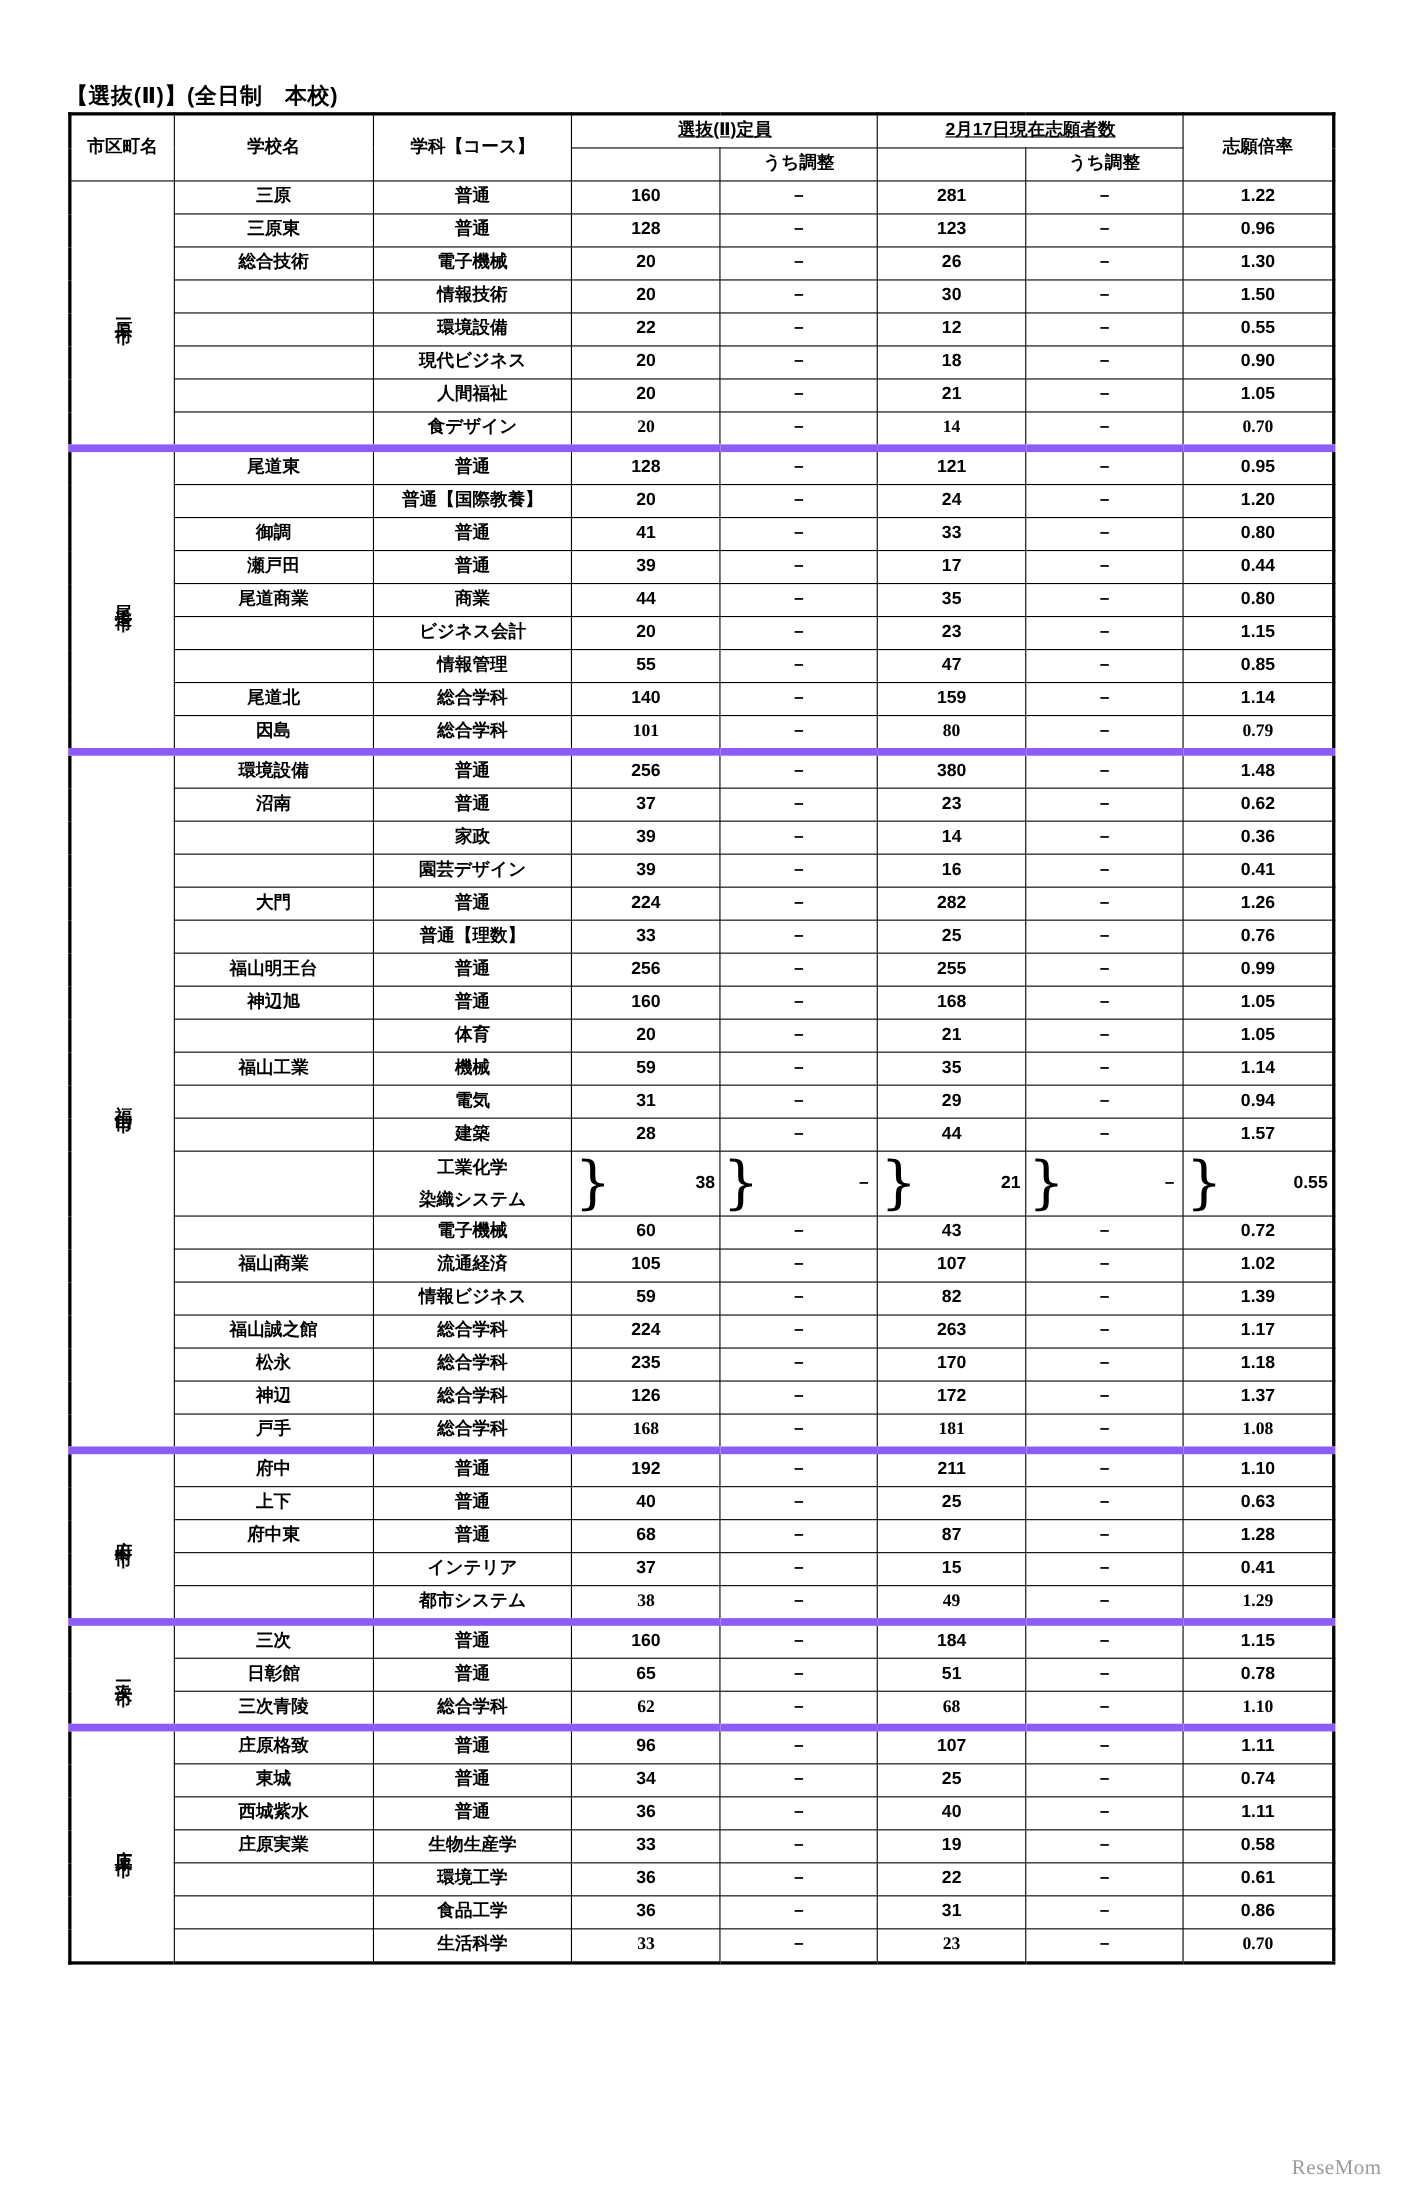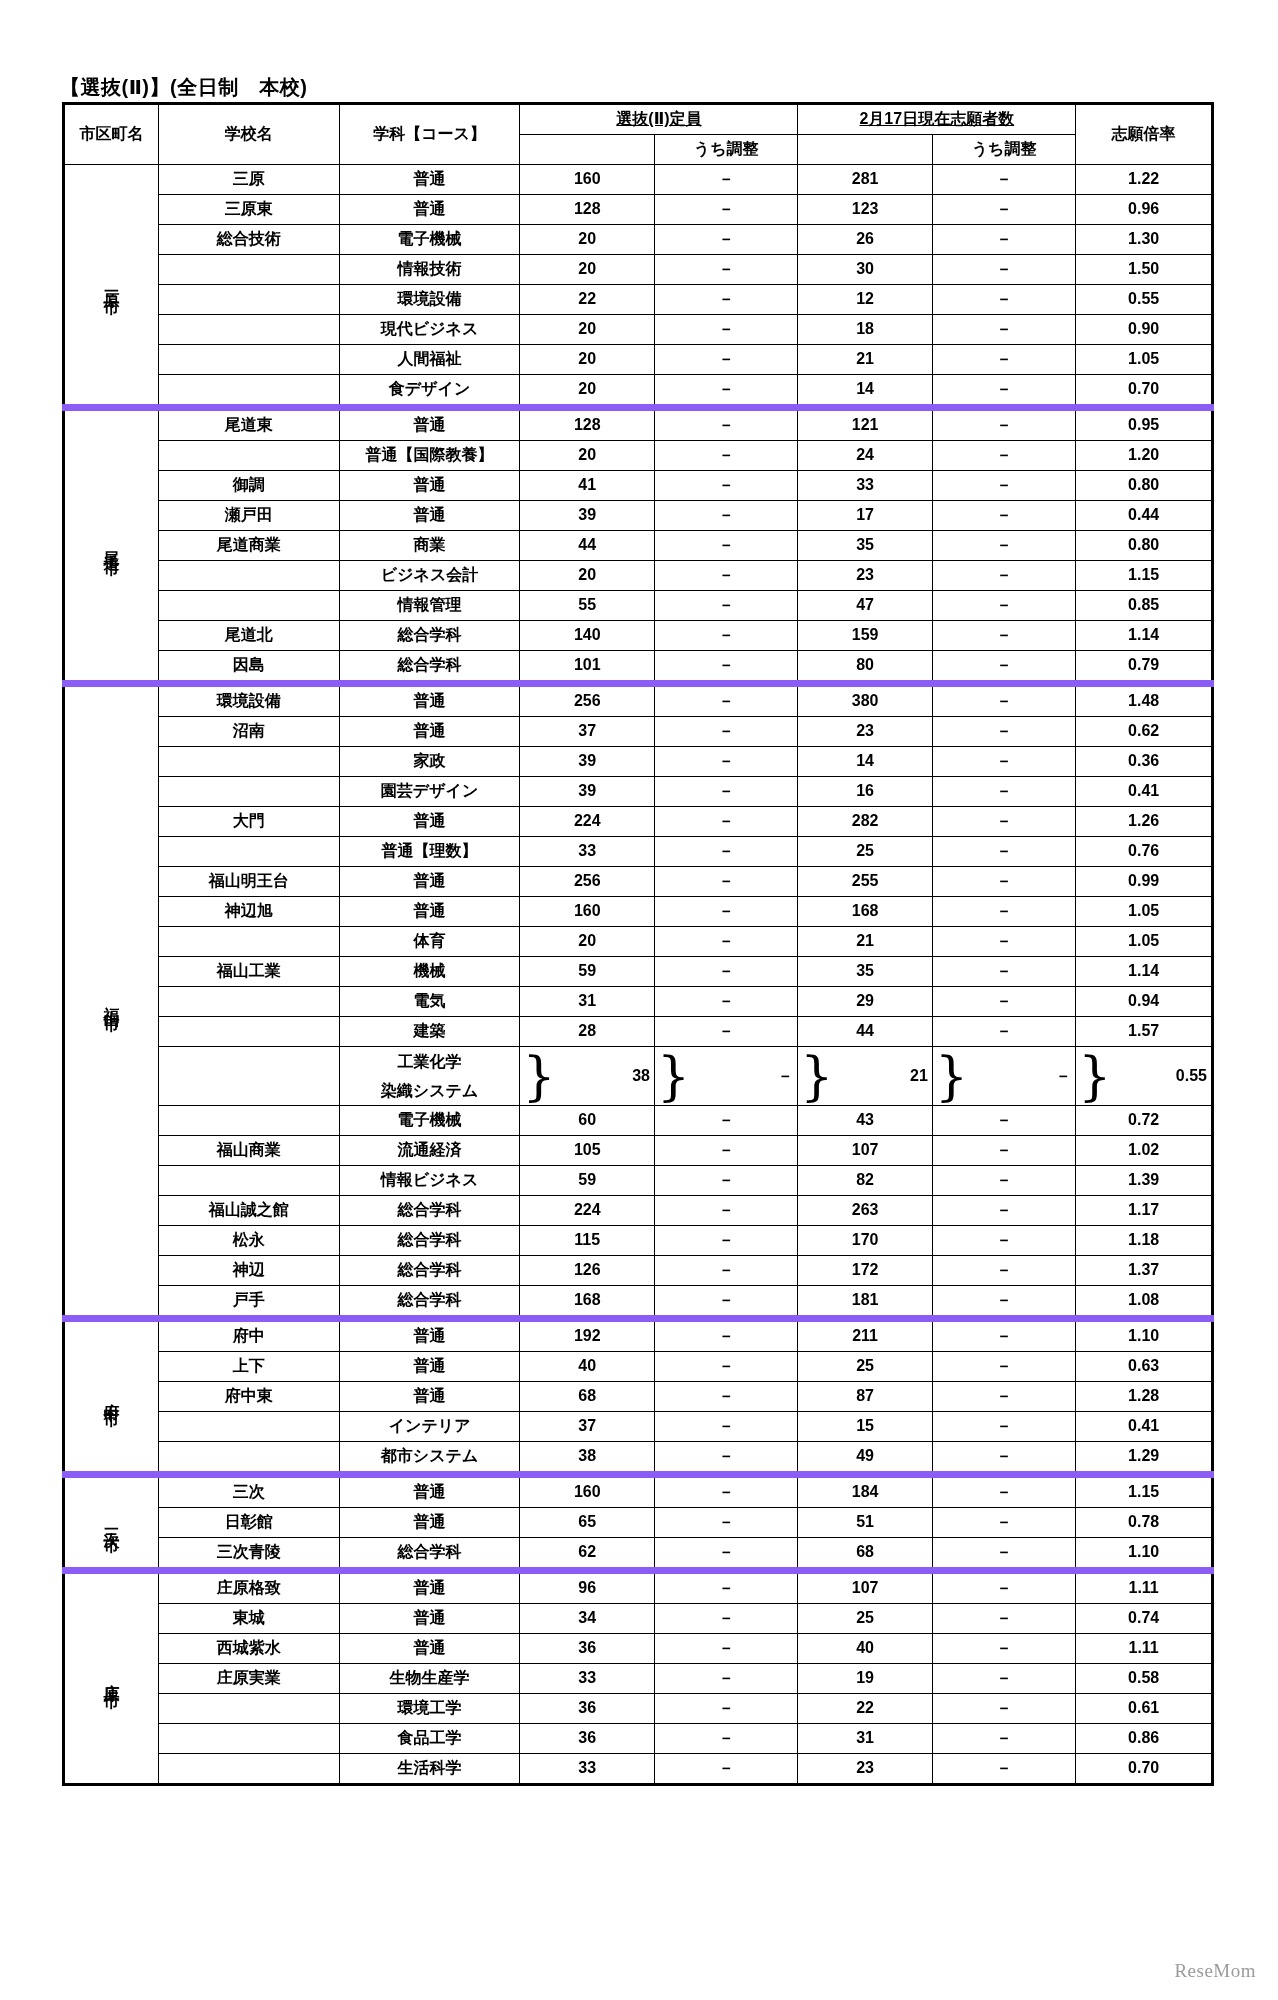--- a/index.html
+++ b/index.html
@@ -63,21 +63,21 @@
     margin:0 auto;
     letter-spacing:4px;
     line-height:1;
     display:inline-block;
   }
   td.school{border-right:1px solid #000;}
   td.num{text-align:right;padding-right:14px;font-size:17px;}
   td.dash{text-align:right;padding-right:14px;font-size:17px;}
   td.ratio{text-align:right;padding-right:14px;font-size:17px;}
   tr.group-start > td{border-top:7px solid #8b5cf6;}
-  tr.sec-end > td{border-bottom:3px solid #000;}
+  tr.sec-end > td{border-bottom:3px solid #000;font-family:Liberation Serif, serif;}
 
   
   .brace-wrap{position:relative;width:100%;height:100%;display:flex;align-items:center;justify-content:flex-end;}
   .brace{
     position:absolute;left:2px;top:50%;transform:translateY(-50%);
     font-size:52px;font-weight:400;line-height:1;
     font-family:"DejaVu Serif",serif;
   }
   .brace-course{height:58px;}
   .cnames{display:flex;flex-direction:column;justify-content:space-between;height:100%;}
@@ -463,21 +463,21 @@
           <td class="">総合学科</td>
           <td class="num">224</td>
           <td class="dash">－</td>
           <td class="num">263</td>
           <td class="dash">－</td>
           <td class="ratio">1.17</td>
         </tr>
         <tr>
           <td class="school">松永</td>
           <td class="">総合学科</td>
-          <td class="num">115</td>
+          <td class="num">235</td>
           <td class="dash">－</td>
           <td class="num">170</td>
           <td class="dash">－</td>
           <td class="ratio">1.18</td>
         </tr>
         <tr>
           <td class="school">神辺</td>
           <td class="">総合学科</td>
           <td class="num">126</td>
           <td class="dash">－</td>

